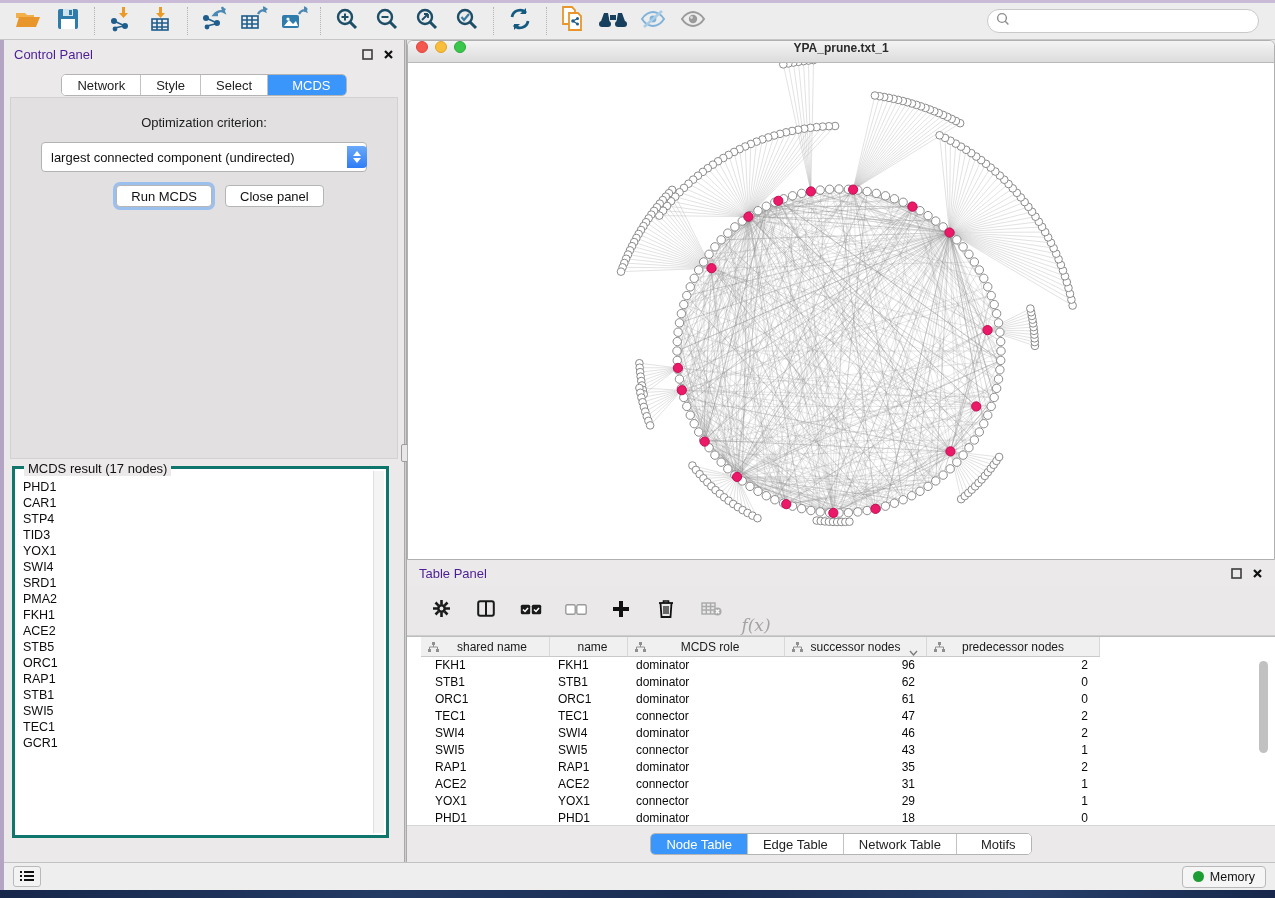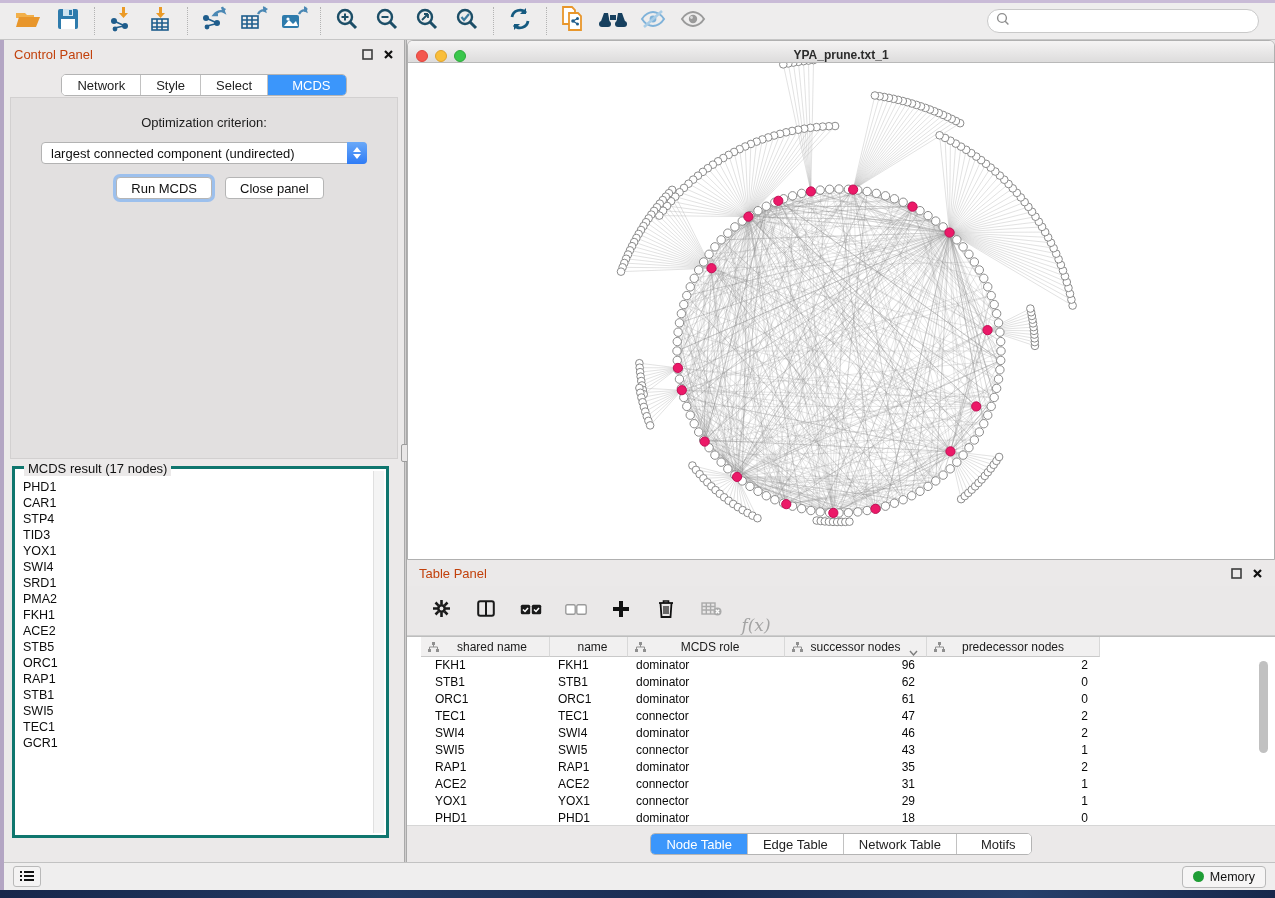--- a/index.html
+++ b/index.html
@@ -19,33 +19,33 @@
   .tsep { width:1px; height:28px; border-left:1px dotted #b3b3b3; margin:0 6px; flex:0 0 auto; }
   .tspacer { flex:1; }
   .searchbox { width:272px; height:24px; background:#fff; border:1px solid #c9c9c9; border-radius:12px;
      display:flex; align-items:center; padding:0 8px; margin-right:8px; }
   .searchbox input { border:none; outline:none; flex:1; font-size:12px; background:transparent;
      font-family:"Liberation Sans",sans-serif; margin-left:5px; }
 
   
   .control-panel { position:absolute; top:40px; left:4px; width:400px; height:822px; background:#ebe9e9; }
   .cp-header { height:28px; display:flex; align-items:center; padding:0 10px; }
-  .panel-title { font-size:13px; color:#c2410c; }
+  .panel-title { font-size:13px; color:#4c1d95; }
   .win-btns { margin-left:auto; display:flex; align-items:center; gap:9px; }
   .wbtn { width:12px; height:12px; display:flex; align-items:center; justify-content:center; }
 
   .seg { display:flex; justify-content:center; margin-top:6px; }
   .seg-inner { display:flex; border:1px solid #b4b4b4; border-radius:5px; overflow:hidden; background:#fff; height:22px; }
   .seg-tab { padding:0 15px; font-size:13px; color:#222; display:flex; align-items:center; border-right:1px solid #c2c2c2; background:#fff; }
   .seg-tab:last-child { border-right:none;padding-left:24px; }
   .seg-tab.active { background:#3b96fb; color:#fff; }
 
   .cp-inner { position:absolute; top:57px; left:6px; width:388px; height:362px; background:#e2e0e0; border:1px solid #d2d0d0; }
   .opt-label { text-align:center; font-size:13px; color:#1c1c1c; margin-top:17px; }
-  .dropdown { margin:12px auto 0; width:326px; height:22px; background:#fff; border:1px solid #b3b3b3; border-radius:4px;
+  .dropdown { margin:12px auto 0; width:326px; height:30px; background:#fff; border:1px solid #b3b3b3; border-radius:4px;
      display:flex; align-items:center; position:relative; }
   .dropdown .val { font-size:13px; color:#111; padding-left:9px; flex:1; white-space:nowrap; overflow:hidden; }
   .stepper { width:20px; height:22px; margin:-1px -1px -1px 0; border-radius:0 4px 4px 0;
      background:linear-gradient(#6aa9f8,#2f7cf6); display:flex; flex-direction:column; align-items:center; justify-content:center; gap:2px; }
   .btn-row { display:flex; justify-content:center; gap:13px; margin-top:13px; }
   .btn { height:22px; background:#fff; border:1px solid #b5b5b5; border-radius:4px; font-size:13px; color:#111;
      display:flex; align-items:center; justify-content:center; padding:0 14px; }
   .btn.focused { box-shadow:0 0 0 3px rgba(110,170,245,.6);margin-left:32px; }
 
   .mcds-group { position:absolute; left:8px; top:426px; width:377px; height:372px; border:3px solid #0f766e; background:#fff; }
@@ -59,21 +59,21 @@
      border-left:1px solid #a9a9a9; border-right:1px solid #a9a9a9; }
   .v-handle { position:absolute; top:404px; left:-4px; width:10px; height:18px; background:#e9e7e7;
      border:1px solid #9c9c9c; border-radius:2px; }
 
   
   .right-area { position:absolute; top:40px; left:407px; width:868px; height:822px; background:#e6e4e4; }
 
   .net-window { position:absolute; top:0; left:0; width:868px; height:520px; border:1px solid #b0b0b0;
      border-radius:6px 6px 0 0; overflow:hidden; background:#fff; }
   .net-titlebar { height:22px; background:linear-gradient(#f5f4f4,#dddcdc); border-bottom:1px solid #b9b9b9;
-     display:flex; align-items:flex-end; position:relative; }
+     display:flex; align-items:flex-start; position:relative; }
   .lights { display:flex; gap:7px; padding-left:8px; }
   .light { width:12px; height:12px; border-radius:50%; }
   .light.red { background:#f4574e; border:1px solid #e0443c; }
   .light.yellow { background:#f9be3a; border:1px solid #dfa32c; }
   .light.green { background:#3ac74c; border:1px solid #2da83c; }
   .net-title { position:absolute; left:0; right:0; text-align:center; font-size:12px; font-weight:bold; color:#2b2b2b; }
   .net-canvas { width:866px; height:497px; background:#fff; }
 
   
   .table-panel { position:absolute; top:520px; left:0; width:868px; height:302px; background:#ebe9e9; }

